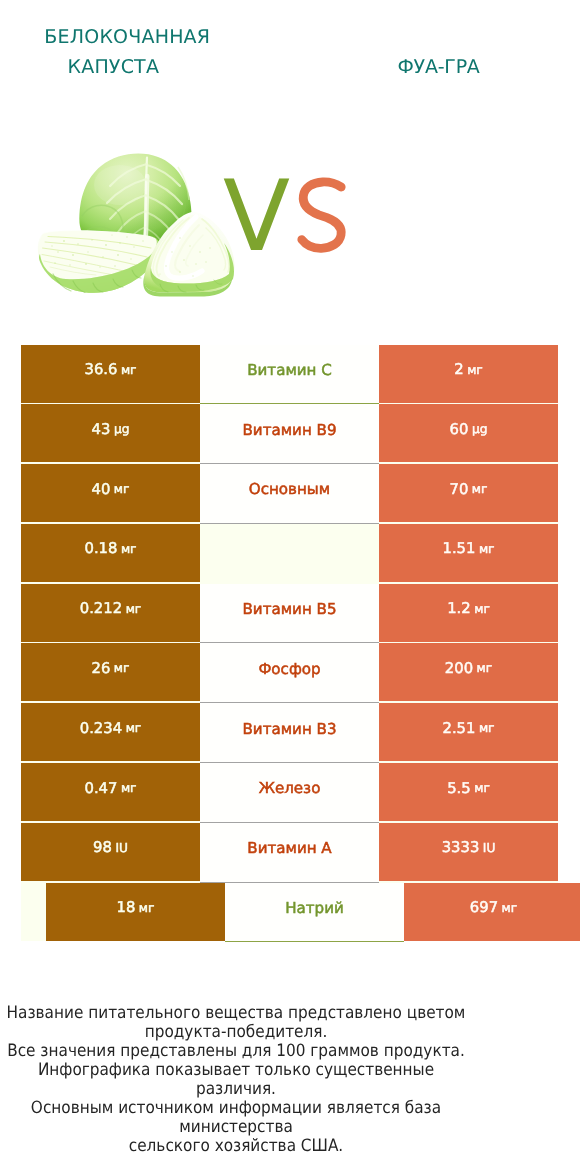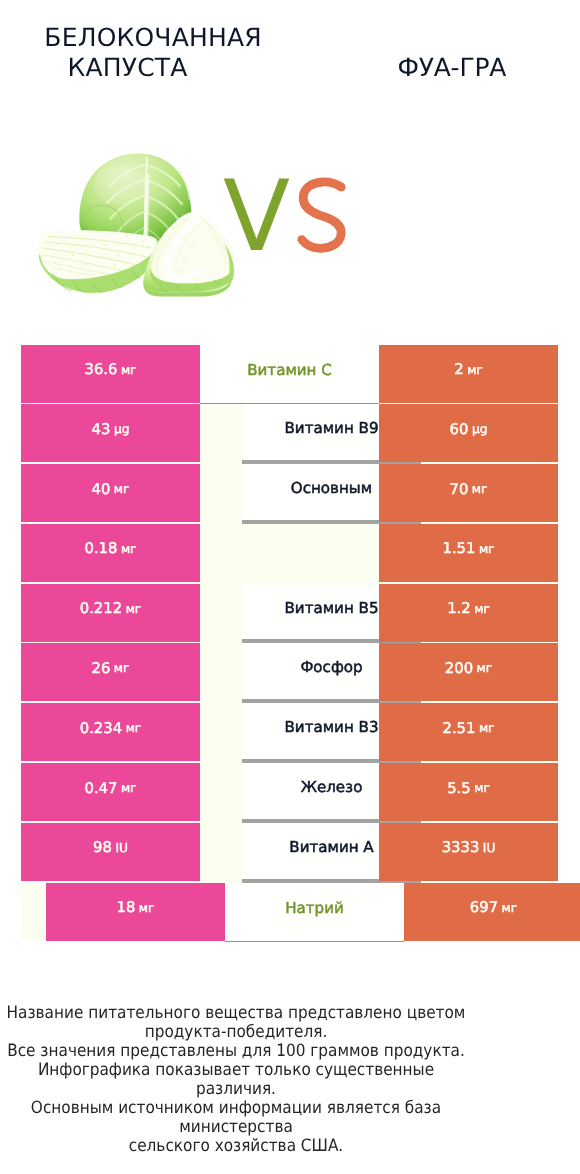--- a/index.html
+++ b/index.html
@@ -1,41 +1,41 @@
 <!DOCTYPE html>
 <html><head>
 <meta charset="utf-8">
 <style>
   html,body{margin:0;padding:0;background:#ffffff;}
   body{width:580px;height:1174px;font-family:"DejaVu Sans",sans-serif;-webkit-font-smoothing:antialiased;text-rendering:geometricPrecision;}
   .page{position:relative;width:580px;height:1174px;overflow:hidden;background:#fff;will-change:transform;}
 
   
   .t-left span,.t-right span{position:absolute;font-family:"DejaVu Sans",sans-serif;font-weight:400;
-    font-size:25px;letter-spacing:0.2px;color:#0f172a;text-transform:uppercase;white-space:nowrap;line-height:25px;}
+    font-size:19px;letter-spacing:0.2px;color:#0f766e;text-transform:uppercase;white-space:nowrap;line-height:25px;}
   .t-left .l1{left:44.3px;top:24.5px;}
   .t-left .l2{left:67.5px;top:54.6px;}
   .t-right span{left:397.5px;top:54.6px;letter-spacing:-0.25px;}
 
   
   .hero{position:absolute;left:0;top:0;width:580px;height:330px;}
   .vs{position:absolute;left:0;top:0;}
 
   
   .cmp{position:absolute;left:21px;top:344.5px;width:537px;background:#fcffef;}
   .row{position:relative;height:58px;margin-bottom:1.8px;}
   .row:last-child{margin-bottom:0;margin-left:25px;}
   .cell{position:absolute;top:0;height:58px;width:179px;display:flex;align-items:center;justify-content:center;
      font-size:14.8px;font-weight:400;padding-bottom:8px;box-sizing:border-box;
      -webkit-text-stroke:0.5px currentColor;}
-  .c-left{left:0;background:#ec4899;color:#fbfff0;}
+  .c-left{left:0;background:#a16207;color:#fbfff0;}
   .c-mid{left:179px;background:#fffffd;box-sizing:border-box;font-size:15.1px;height:59.8px;}
   .c-right{left:358px;background:#e06c47;color:#fffcf7;}
   .row.g .c-mid{color:#74962e;border-bottom:1px solid #8da446;}
-  .row.o .c-mid{color:#0f172a;border-bottom:4px solid #a3a3a3;margin-left:42px;}
+  .row.o .c-mid{color:#c2410c;border-bottom:1px solid #a3a3a3;}
   .u{font-size:12.2px;margin-left:3.5px;}
 
   
   .footer{position:absolute;left:0;top:1003.5px;width:472px;text-align:center;
      font-family:"DejaVu Sans Condensed",sans-serif;font-size:17px;line-height:19px;color:#242424;font-weight:400;}
 </style>
 </head>
 <body>
 
 <div class="page">

